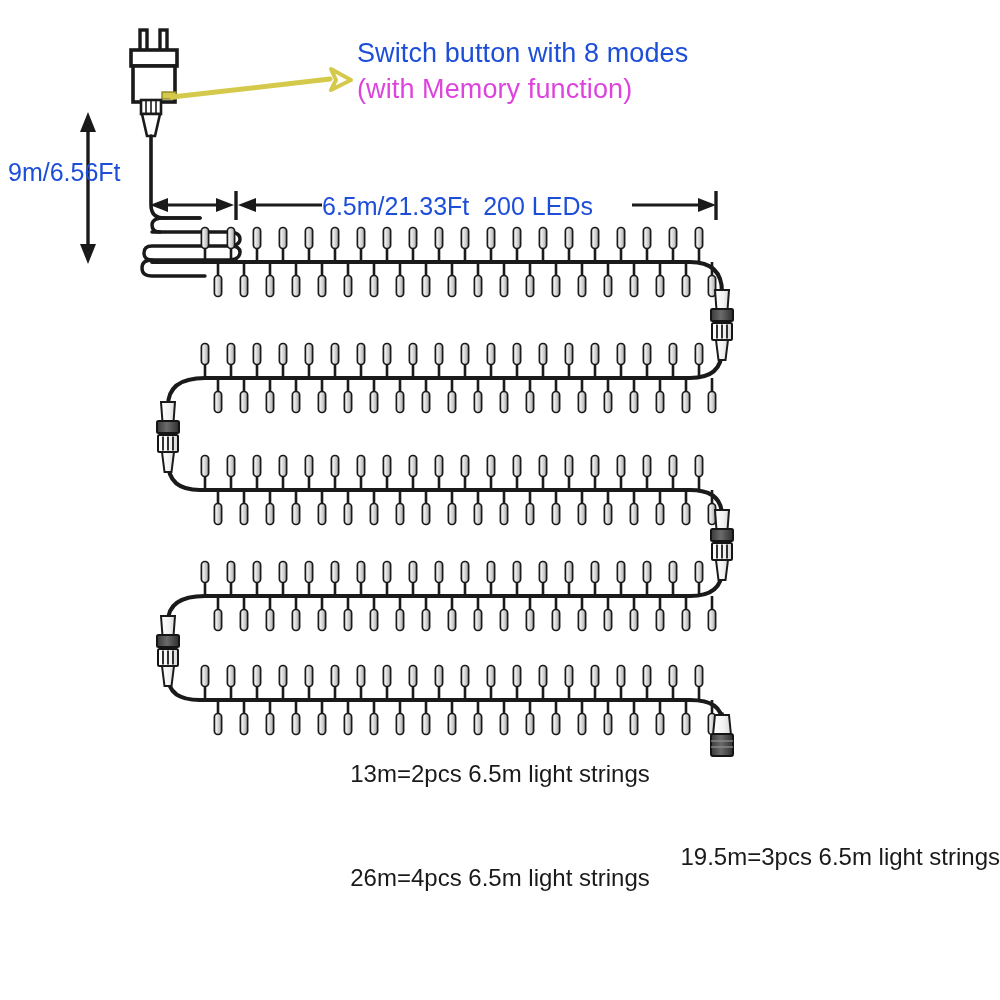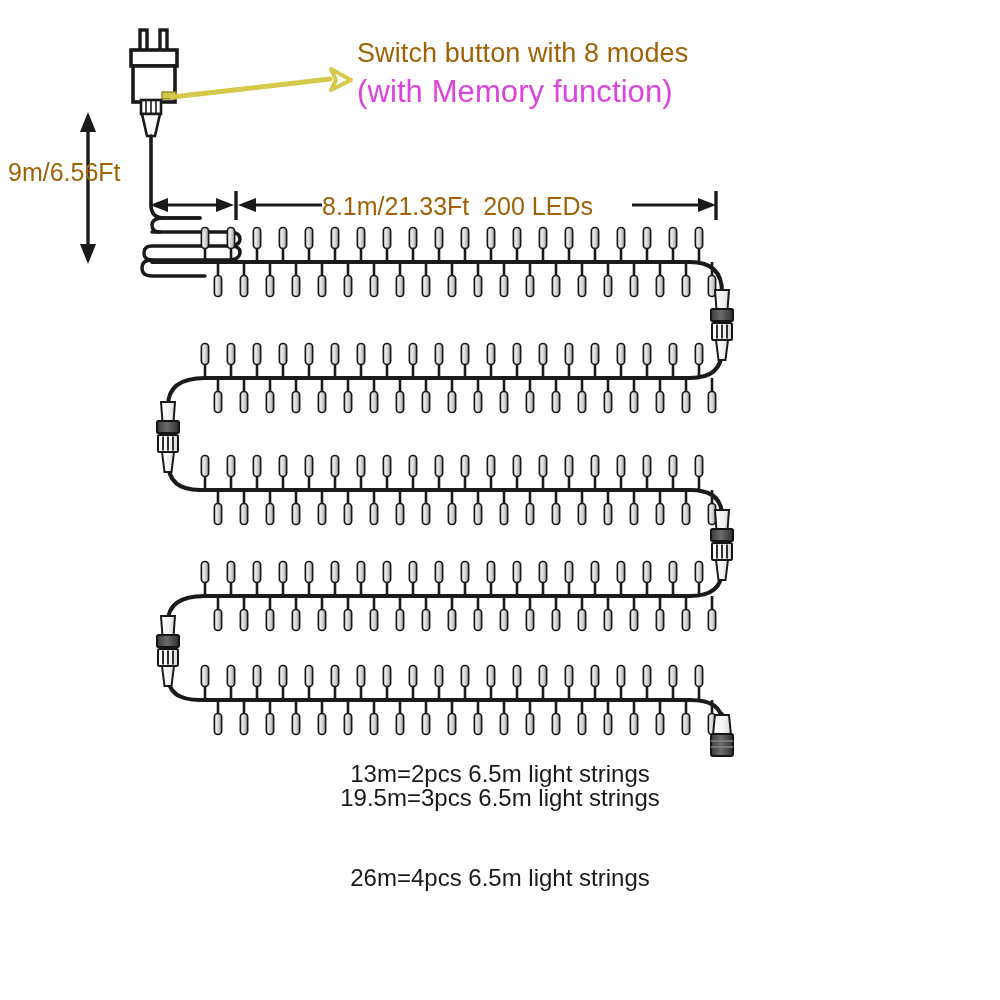--- a/index.html
+++ b/index.html
@@ -24,32 +24,32 @@
     position: absolute;
     left: 0;
     top: 0;
     width: 1000px;
     height: 1000px;
   }
   .txt {
     position: absolute;
     white-space: pre;
     font-family: "Liberation Sans", sans-serif;
-    color: #a16207;
+    color: #1d4ed8;
   }
   #callout-line1 {
     left: 357px;
     top: 38px;
     font-size: 27px;
     letter-spacing: 0.1px;
   }
   #callout-line2 {
     left: 357px;
     top: 74px;
-    font-size: 31px;
+    font-size: 27px;
     color: #dd44dd;
     letter-spacing: 0.1px;
   }
   #len-vert {
     left: 8px;
     top: 158px;
     font-size: 25px;
   }
   #len-horiz {
     left: 322px;
@@ -58,21 +58,21 @@
   }
   .legend {
     position: absolute;
     width: 1000px;
     text-align: center;
     font-size: 24px;
     color: #1a1a1a;
     left: 0;
   }
   #legend-0 { top: 760px; }
-  #legend-1 { top: 784px; }
+  #legend-1 { top: 843px; text-align: right; }
   #legend-2 { top: 864px; }
   #legend-3 { top: 916px; }
 </style>
 </head>
 <body>
 
 <div id="stage">
 
   <svg id="diagram" viewBox="0 0 1000 1000">
     <defs>
@@ -1004,19 +1004,19 @@
       <use href="#endcap"></use>
     </g>
   </svg>
 
   <div class="txt" id="callout-line1">Switch button with 8 modes</div>
 
   <div class="txt" id="callout-line2">(with Memory function)</div>
 
   <div class="txt" id="len-vert">9m/6.56Ft</div>
 
-  <div class="txt" id="len-horiz">8.1m/21.33Ft  200 LEDs</div>
+  <div class="txt" id="len-horiz">6.5m/21.33Ft  200 LEDs</div>
 
   <div class="legend" id="legend-0">13m=2pcs 6.5m light strings</div>
   <div class="legend" id="legend-1">19.5m=3pcs 6.5m light strings</div>
   <div class="legend" id="legend-2">26m=4pcs 6.5m light strings</div>
 
 </div>
 
 </body></html>

